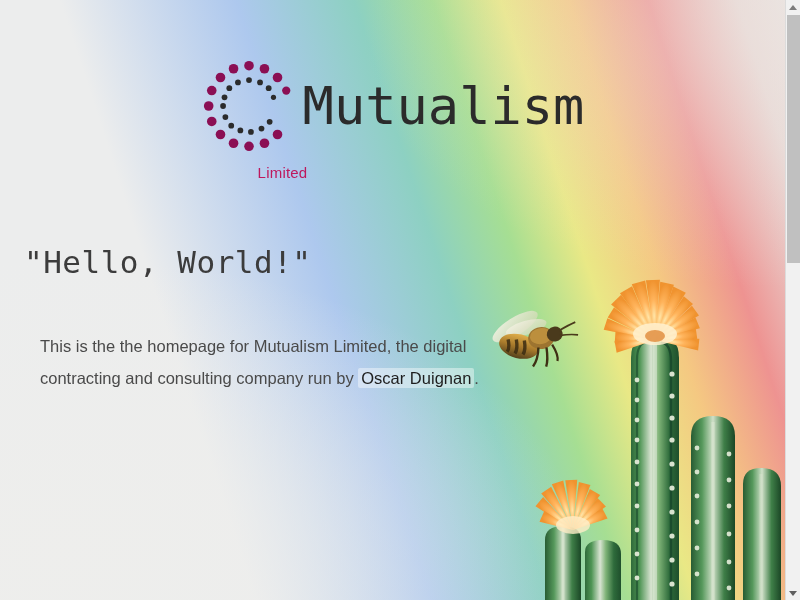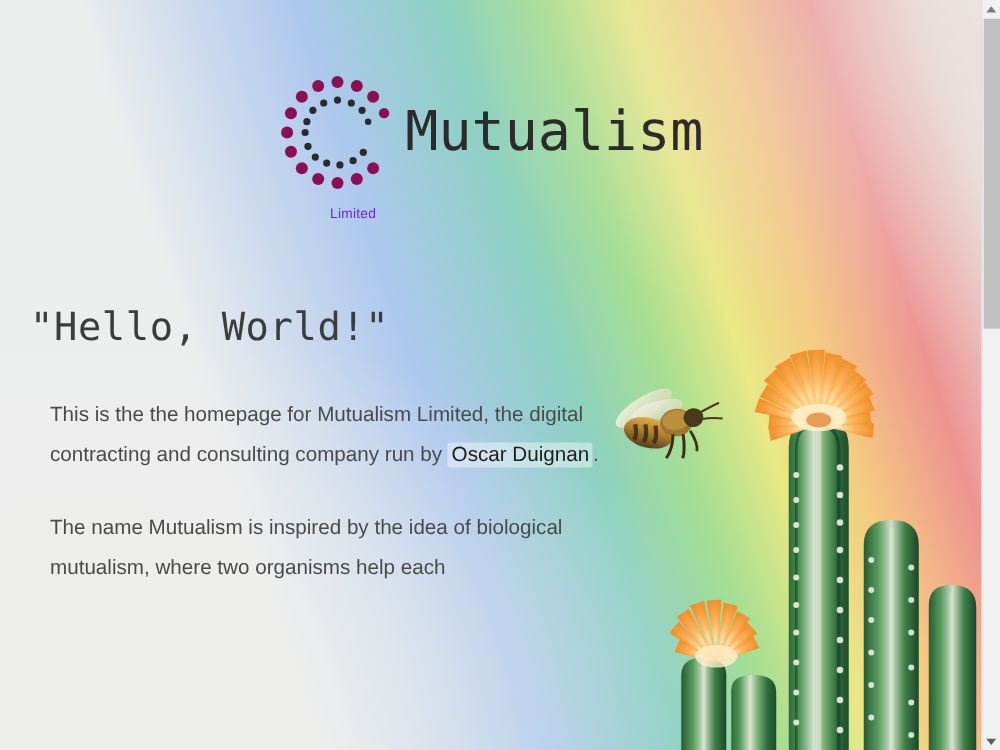--- a/index.html
+++ b/index.html
@@ -77,32 +77,32 @@
     text-align: center;
   }
   #logo-row {
     display: inline-flex;
     align-items: center;
     gap: 6px;
   }
   #logo-mark { width: 96px; height: 96px; flex: none; }
   #wordmark {
     font-family: "DejaVu Sans Mono", "Liberation Mono", monospace;
-    font-size: 44px;
+    font-size: 52px;
     line-height: 1;
     color: #2b2b2b;
     letter-spacing: 0px;
     font-weight: 400;
     white-space: nowrap;
   }
   #tagline {
     margin: 6px 0 0 12px;
     padding-right: 232px;
-    font-size: 11px;
-    color: #6d28d9;
+    font-size: 15px;
+    color: #be185d;
     letter-spacing: .2px;
   }
 
   
   #prose {
     position: absolute;
     left: 24px;
     top: 244px;
     width: 520px;
   }
@@ -115,21 +115,21 @@
     letter-spacing: 0.5px;
     white-space: nowrap;
   }
   .para {
     margin: 26px 0 0 16px;
     font-size: 16.5px;
     line-height: 32px;
     color: #4a4a4a;
     max-width: 480px;
   }
-  .para:first-of-type { margin-top: 36px; }
+  .para:first-of-type { margin-top: 50px; }
   a.inline-link {
     color: #1e1e1e;
     text-decoration: none;
     background: rgba(255,255,255,0.42);
     padding: 1px 3px;
     border-radius: 2px;
   }
 
   
   #scrollbar {
@@ -385,21 +385,20 @@
       </div>
       <div id="tagline">Limited</div>
     </header>
 
     <main id="prose">
       <h1 id="page-title">"Hello, World!"</h1>
 
       <p class="para"><span>This is the the homepage for Mutualism Limited, the digital contracting and consulting company run by </span><a class="inline-link" href="#">Oscar Duignan</a><span>.</span></p>
 
 
-      <p class="para">The name Mutualism is inspired by the idea of biological mutualism, where two organisms help each</p>
     </main>
   </div>
 
   <div id="scrollbar">
     <div id="sb-up" class="sb-btn">
       <span class="sb-arrow"></span>
     </div>
     <div id="sb-thumb"></div>
     <div id="sb-down" class="sb-btn">
       <span class="sb-arrow"></span>

